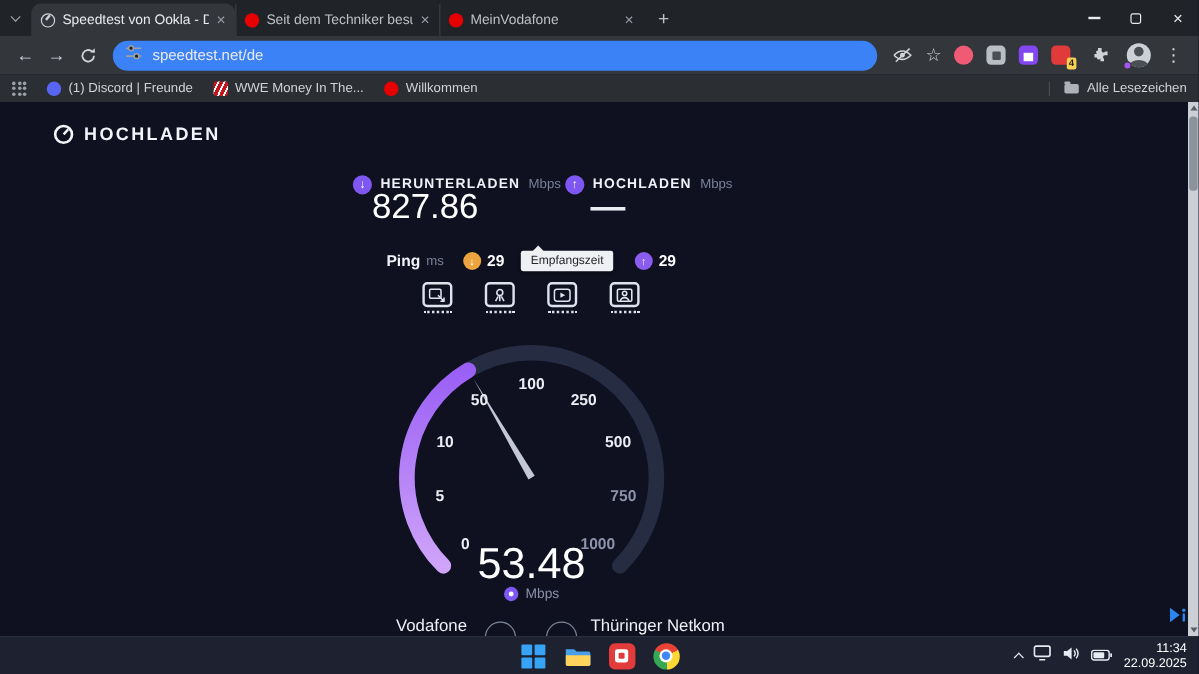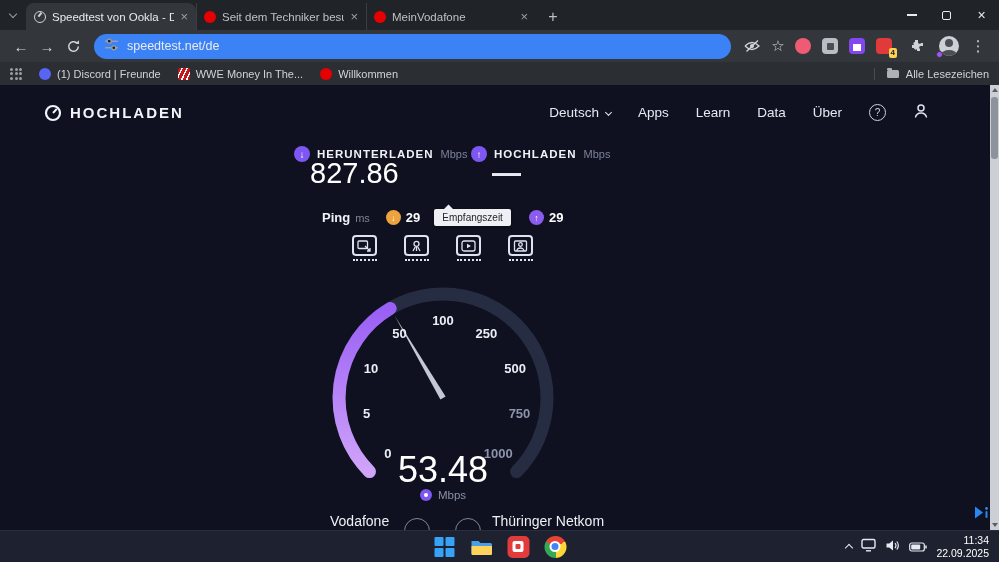--- a/index.html
+++ b/index.html
@@ -257,34 +257,20 @@
 
   <div class="page">
 
     <div class="site-header">
       <div class="logo">
         <svg width="18" height="18" viewBox="0 0 18 18">
             <circle cx="9" cy="9" r="7" fill="none" stroke="#f2f4f9" stroke-width="2.2"></circle>
             <path d="M9 9 L12.8 4.8" stroke="#f2f4f9" stroke-width="2"></path>
           </svg>
         <span class="logo-text">HOCHLADEN</span>
-      </div>
-      <div class="site-nav">
-        <span class="nav-item"><span>Deutsch</span><span class="chev-sm"></span></span>
-        <span class="nav-item">Apps</span>
-        <span class="nav-item">Learn</span>
-        <span class="nav-item">Data</span>
-        <span class="nav-item">Über</span>
-        <span class="help-icon">?</span>
-        <span>
-          <svg width="16" height="16" viewBox="0 0 16 16">
-              <circle cx="8" cy="5" r="3" fill="none" stroke="#dfe3ee" stroke-width="1.5"></circle>
-              <path d="M2.5 14.5 a5.5 4.5 0 0 1 11 0" fill="none" stroke="#dfe3ee" stroke-width="1.5"></path>
-            </svg>
-        </span>
       </div>
     </div>
 
     <div class="metric-head dl-head">
       <span class="metric-icon">↓</span>
       <span class="metric-label">HERUNTERLADEN</span>
       <span class="metric-unit">Mbps</span>
     </div>
     <div class="metric-head ul-head">
       <span class="metric-icon">↑</span>

